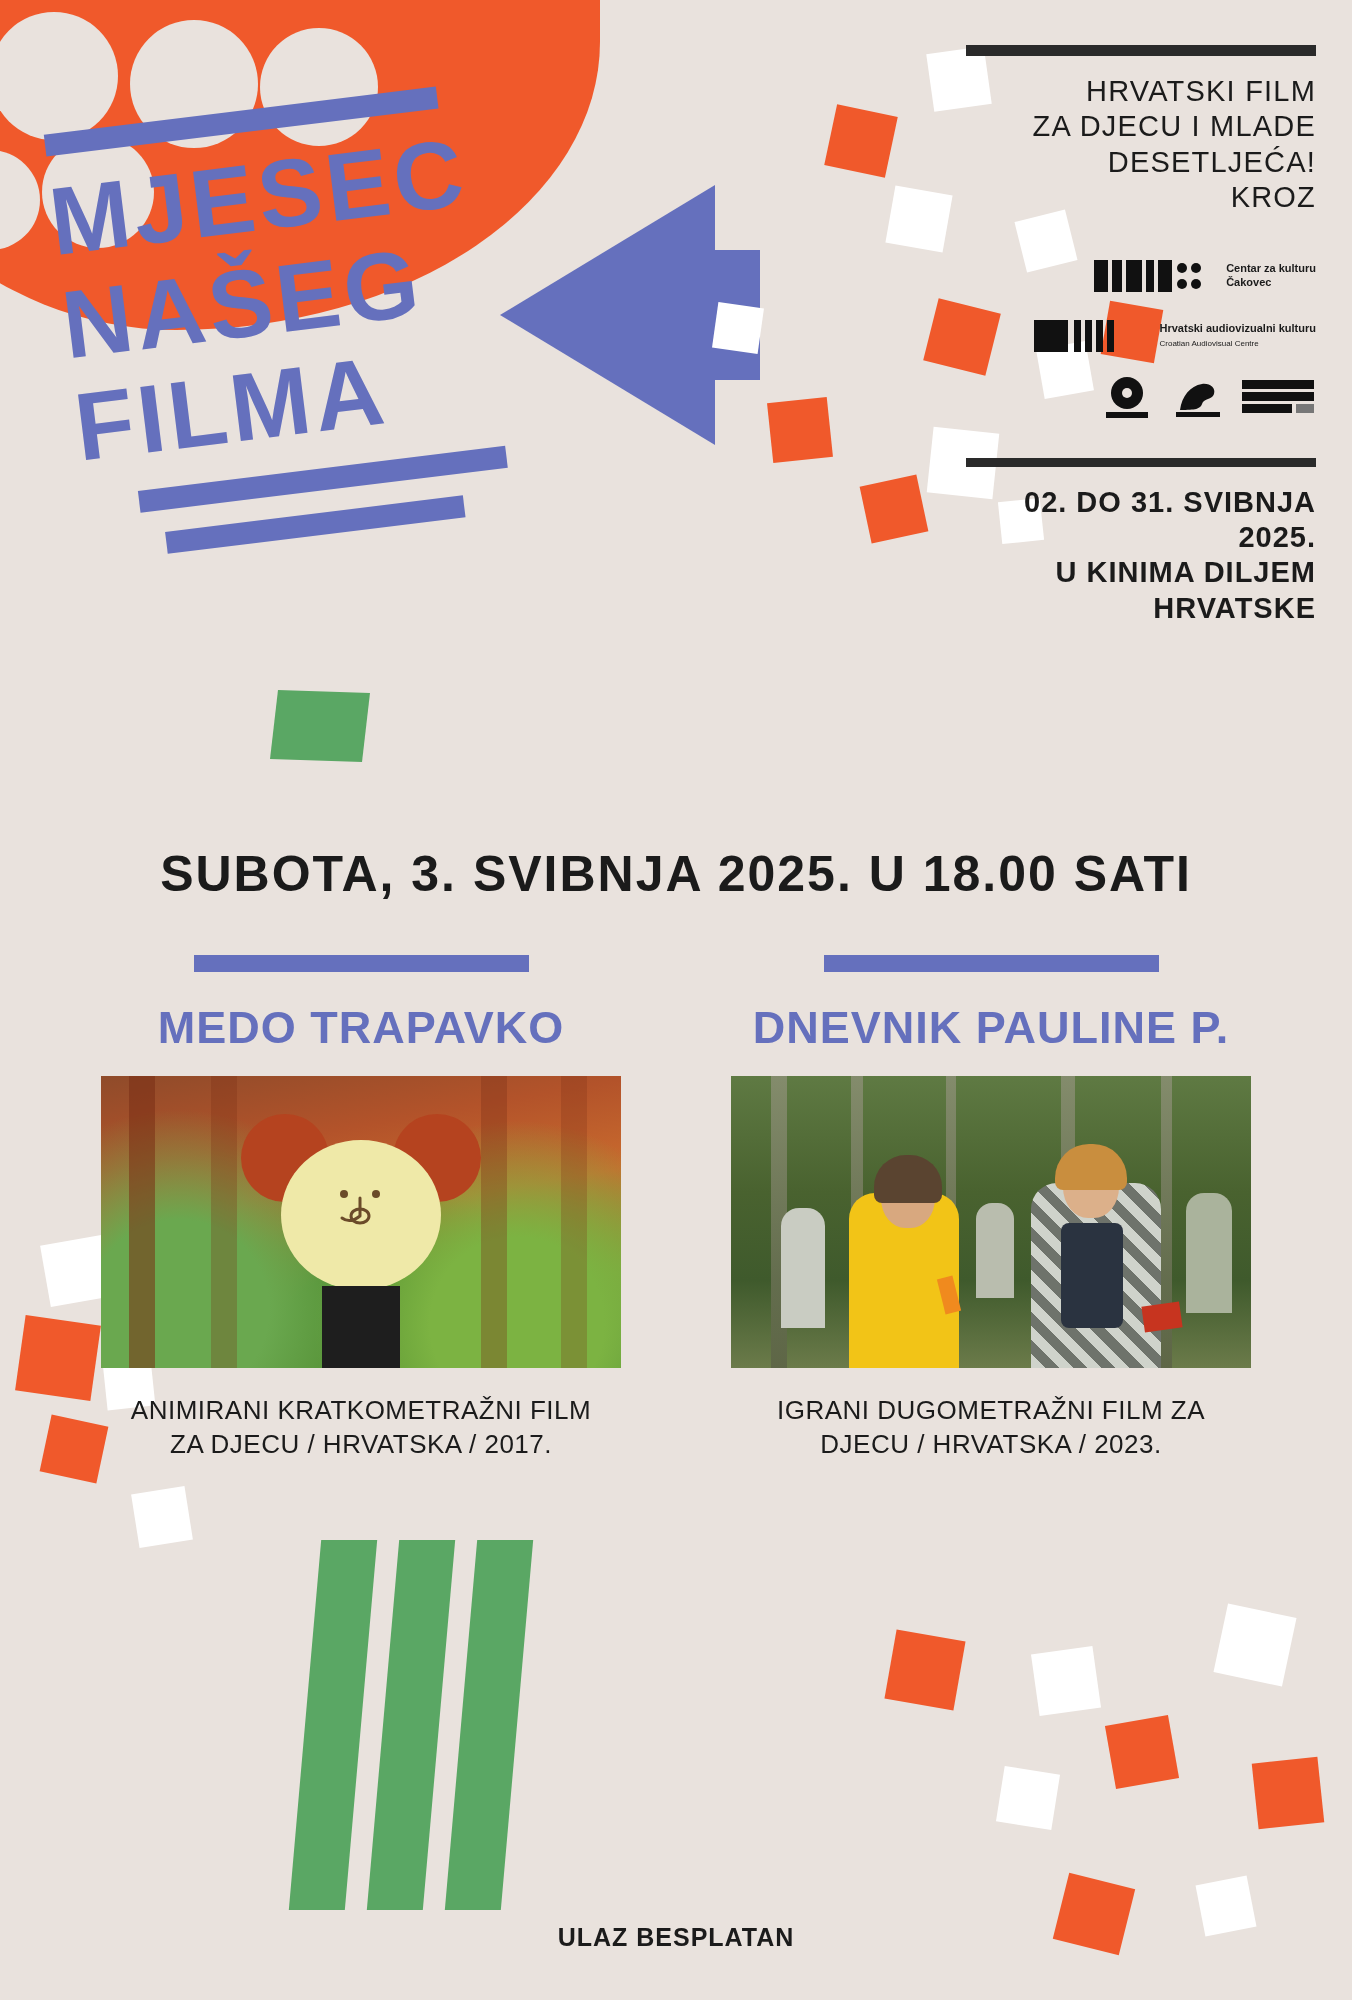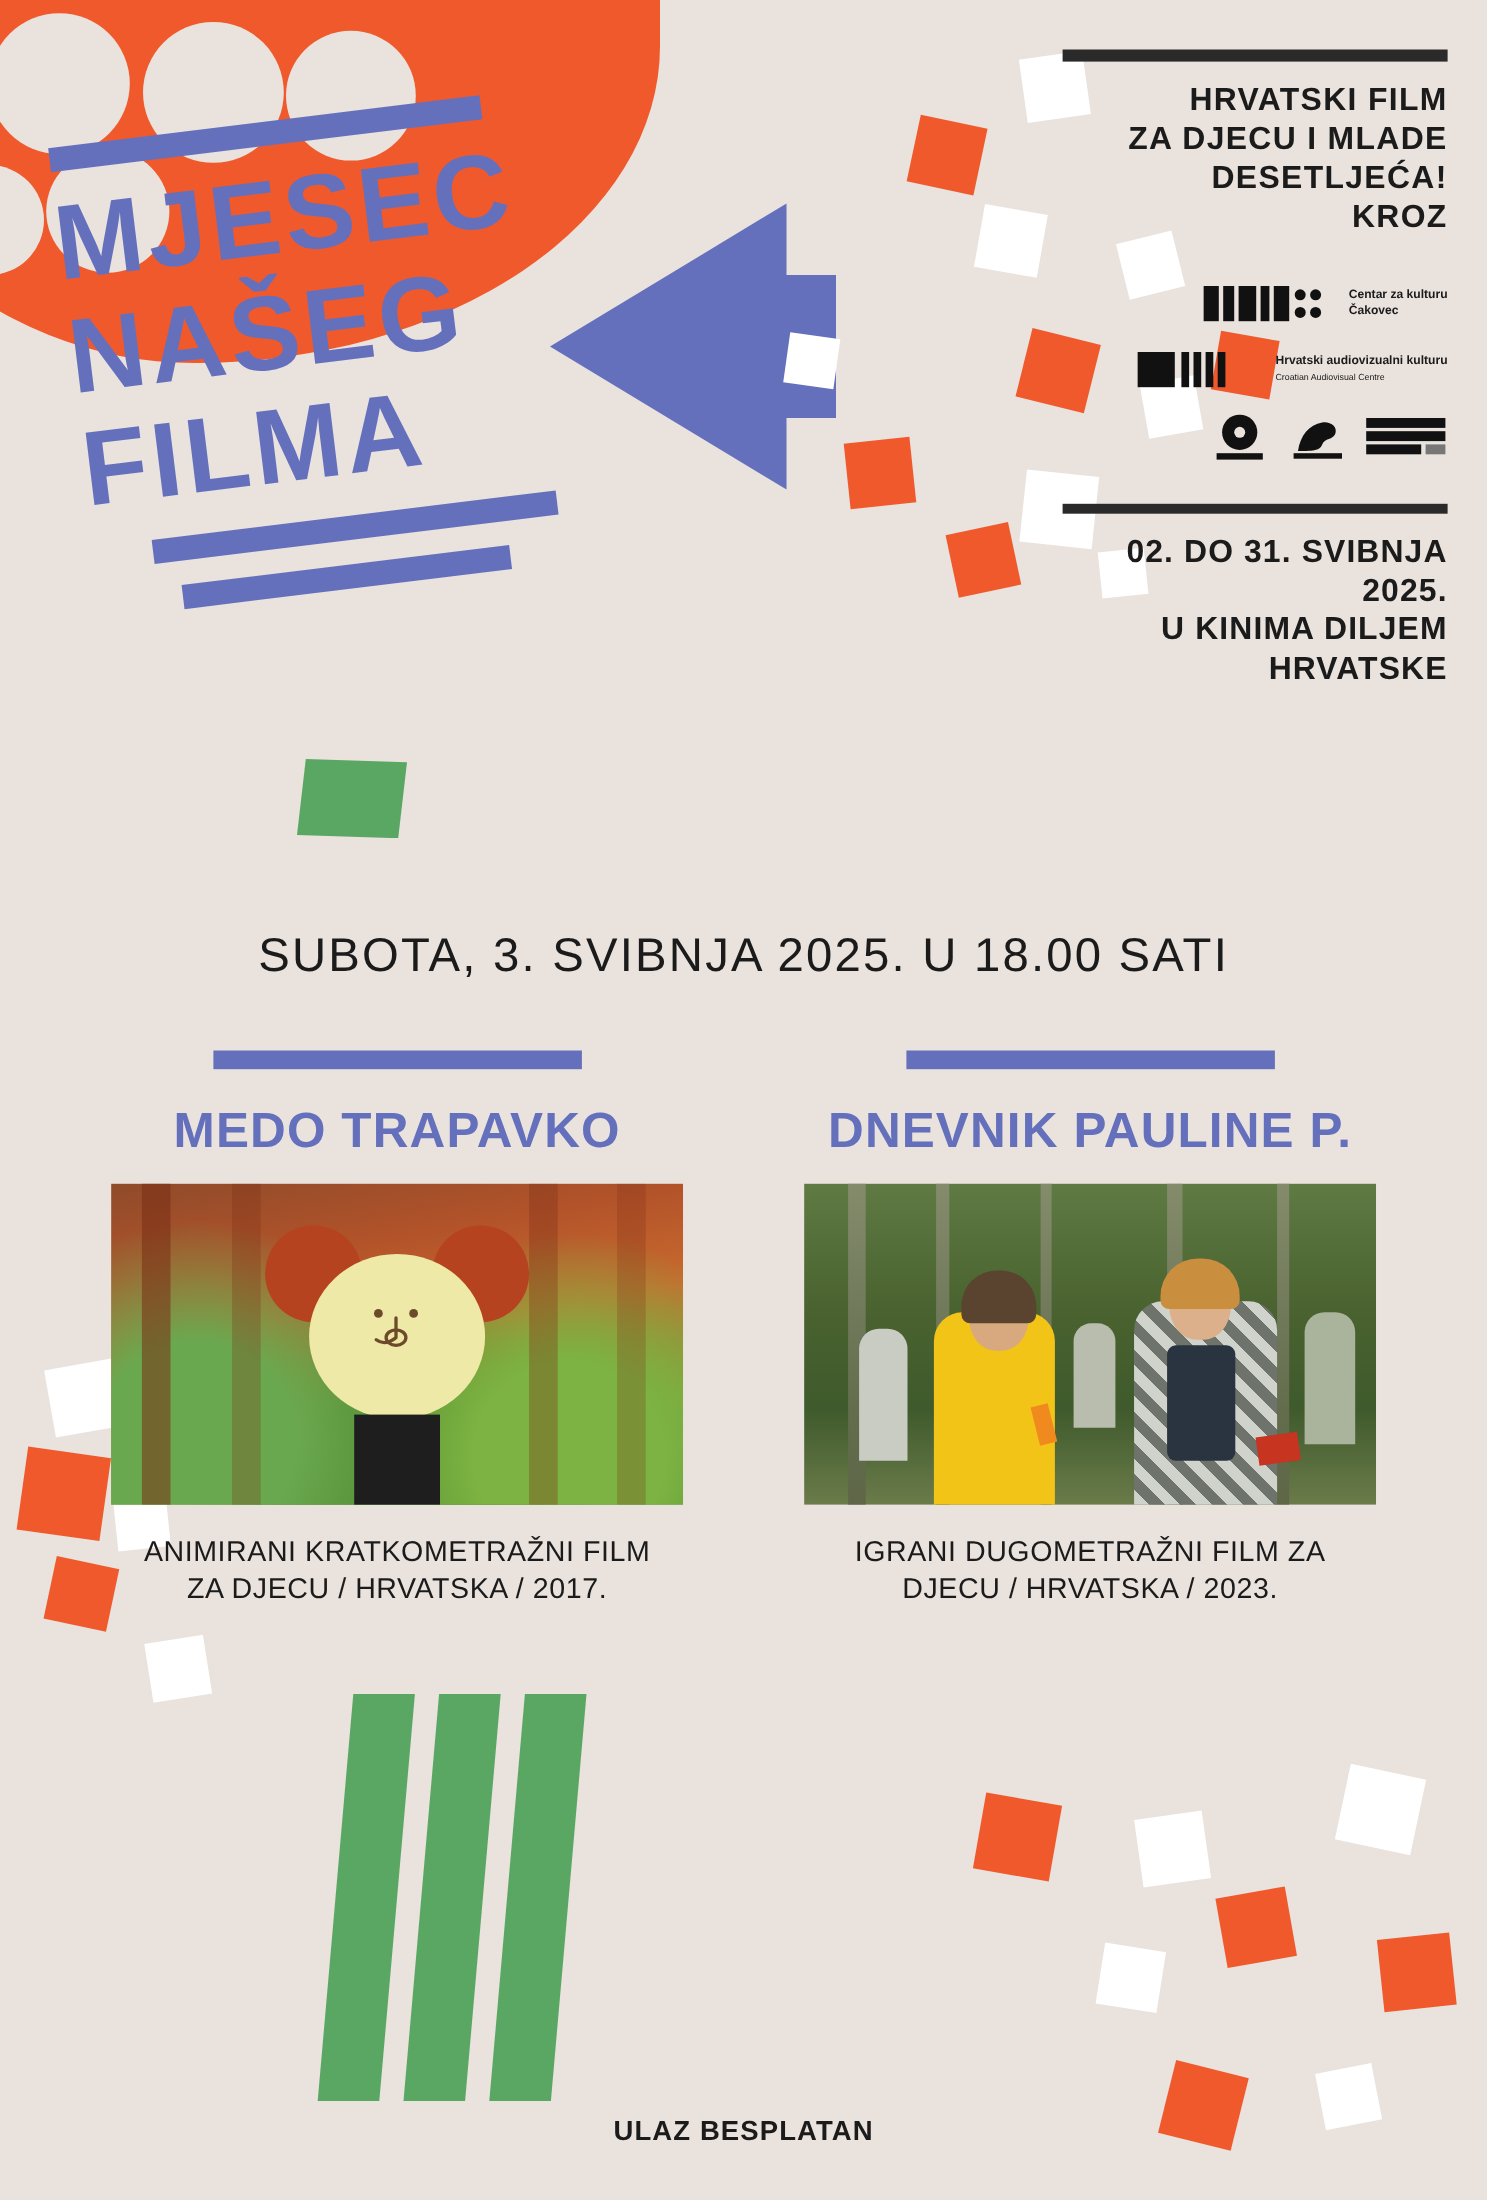--- a/index.html
+++ b/index.html
@@ -117,21 +117,21 @@
     width: 350px;
     text-align: right;
     color: #1b1b1b;
   }
   .rule {
     height: 11px;
     background: #2a2a2a;
     width: 100%;
   }
   .right-head {
-    font-weight: 700;
+    font-weight: 400;
     font-size: 29px;
     line-height: 1.22;
     letter-spacing: 1.2px;
     margin-top: 18px;
     text-transform: uppercase;
   }
   .logos {
     margin-top: 40px;
     display: flex;
     flex-direction: column;
@@ -173,22 +173,22 @@
     text-transform: uppercase;
   }
 
   
   .date-line {
     position: absolute;
     top: 845px;
     left: 0;
     width: 100%;
     text-align: center;
-    font-weight: 400;
-    font-size: 43px;
+    font-weight: 700;
+    font-size: 50px;
     letter-spacing: 2px;
     color: #1b1b1b;
     text-transform: uppercase;
   }
 
   
   .films {
     position: absolute;
     top: 955px;
     left: 0;

